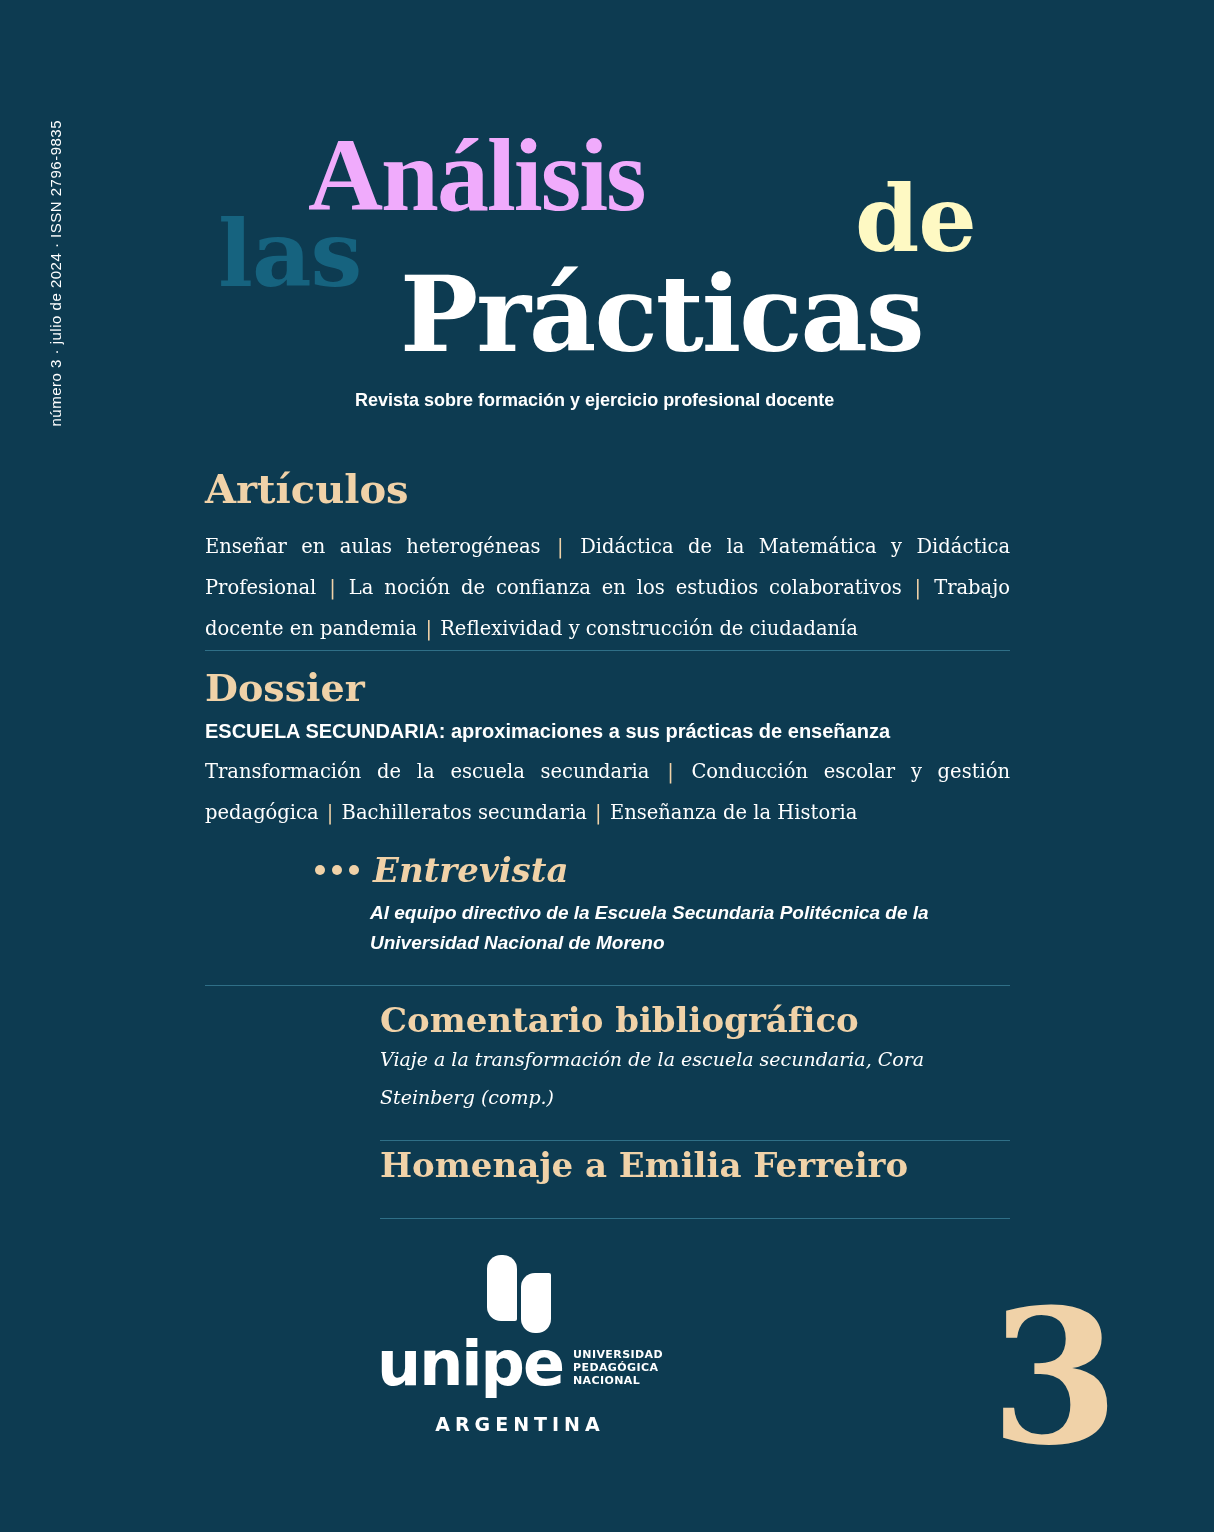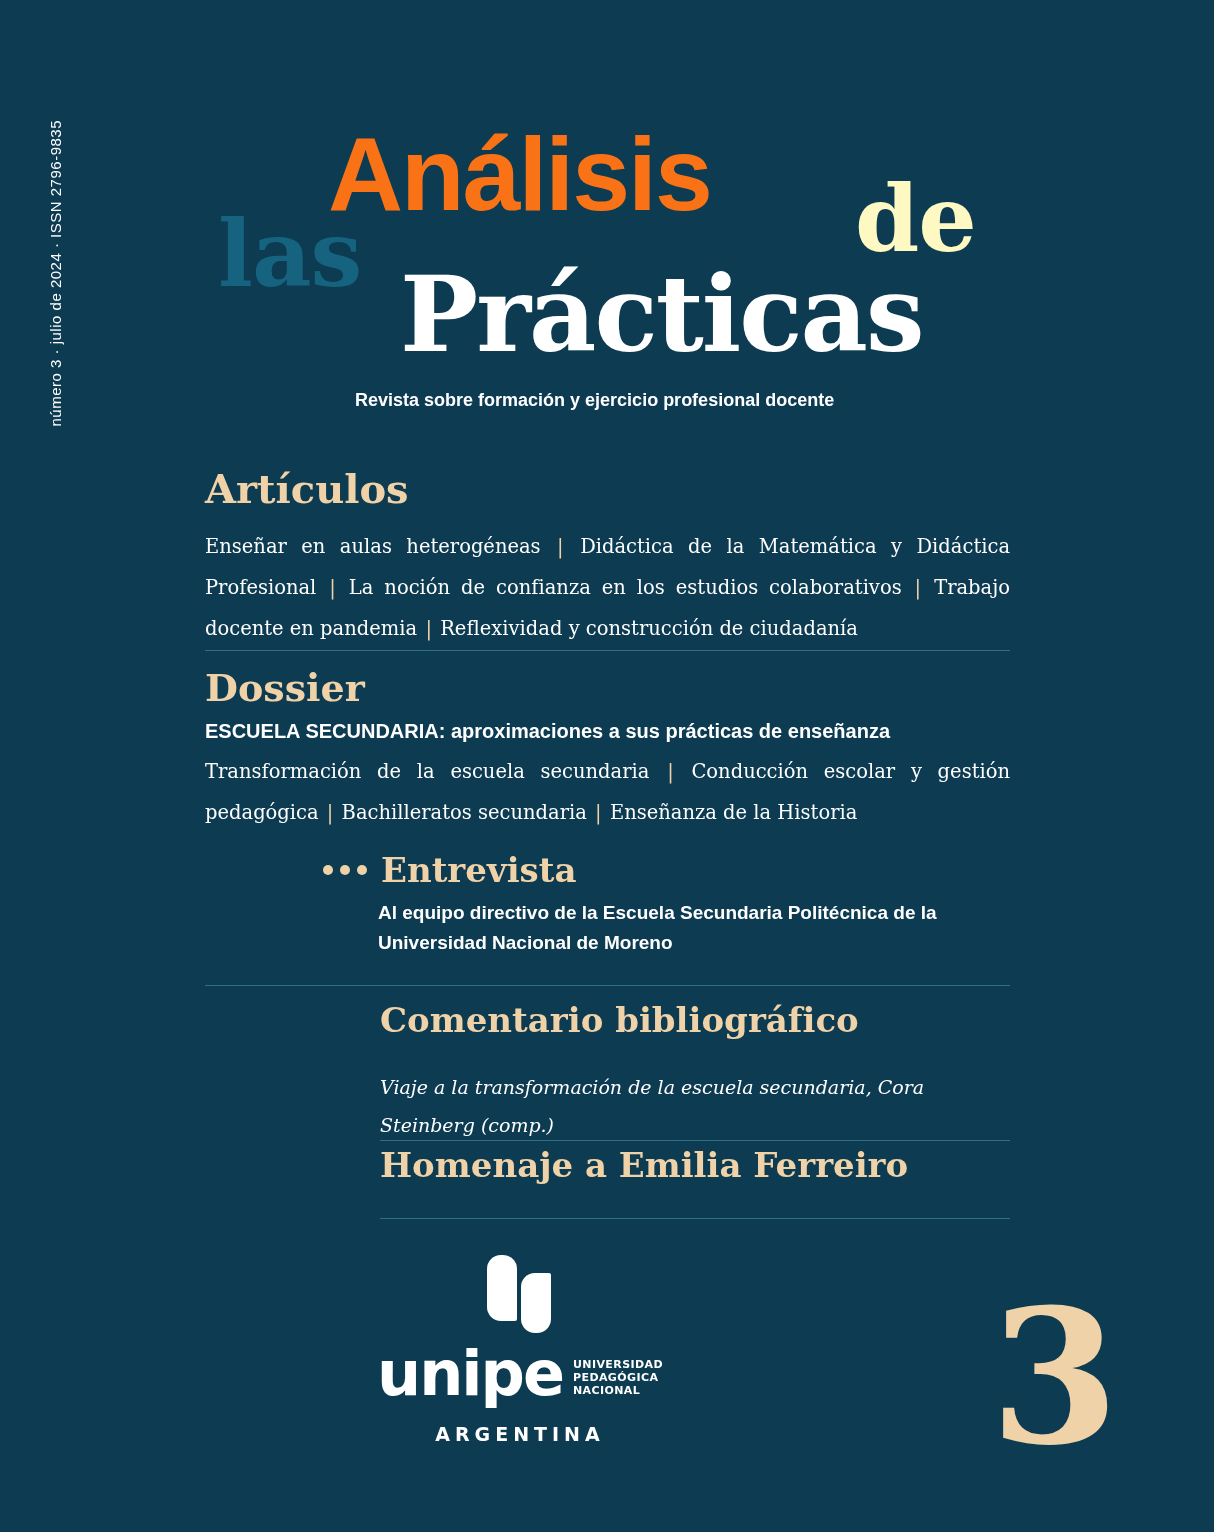--- a/index.html
+++ b/index.html
@@ -61,26 +61,26 @@
     left: 18px;
     top: 95px;
     font-family: "DejaVu Serif", serif;
     font-weight: bold;
     font-size: 92px;
     color: #16637f;
     letter-spacing: -1px;
   }
   .word-analisis {
     position: absolute;
-    left: 128px;
+    left: 108px;
     top: 10px;
-    font-family: Liberation Sans, sans-serif;
+    font-family: Liberation Serif, serif;
     font-weight: bold;
     font-size: 104px;
-    color: #f97316;
+    color: #f0abfc;
     letter-spacing: -2px;
   }
   .word-de {
     position: absolute;
     left: 655px;
     top: 60px;
     font-family: "DejaVu Serif", serif;
     font-weight: bold;
     font-size: 92px;
     color: #fef9c3;
@@ -147,21 +147,21 @@
   .dossier-sub {
     font-size: 20px;
     font-weight: bold;
     color: #ffffff;
     margin-bottom: 8px;
     font-family: "Liberation Sans", sans-serif;
     margin-top: 8px;
   }
 
   
-  #entrevista { left: 323px; top: 850px; width: 690px; }
+  #entrevista { left: 315px; top: 850px; width: 690px; font-style: italic; }
   .entrevista-head {
     display: flex;
     align-items: center;
     gap: 14px;
   }
   .dots { display: flex; gap: 7px; align-items: center; }
   .dot {
     width: 10px; height: 10px; border-radius: 50%;
     background: #f0d2a8;
     display: block;
@@ -179,21 +179,20 @@
 
   
   #comentario { left: 380px; top: 1000px; width: 630px; }
   #comentario .heading-serif { font-size: 34px; }
   .comentario-body {
     font-family: "DejaVu Serif", serif;
     font-style: italic;
     font-size: 19px;
     line-height: 38px;
     color: #ffffff;
-    margin-top: 28px;
   }
 
   
   #homenaje { left: 380px; top: 1145px; width: 630px; }
   #homenaje .heading-serif { font-size: 34px; }
 
   
   .logo-block {
     position: absolute;
     left: 370px;
@@ -219,21 +218,20 @@
     left: 40px; top: 18px;
     width: 30px; height: 60px;
     background: #ffffff;
     border-radius: 14px 2px 14px 14px;
   }
   .logo-word-row {
     display: flex;
     align-items: flex-end;
     justify-content: center;
     gap: 10px;
-    margin-top: 10px;
   }
   .logo-word {
     font-family: "DejaVu Sans", sans-serif;
     font-weight: bold;
     font-size: 62px;
     letter-spacing: -2px;
     color: #ffffff;
     line-height: 1;
   }
   .logo-tag {

